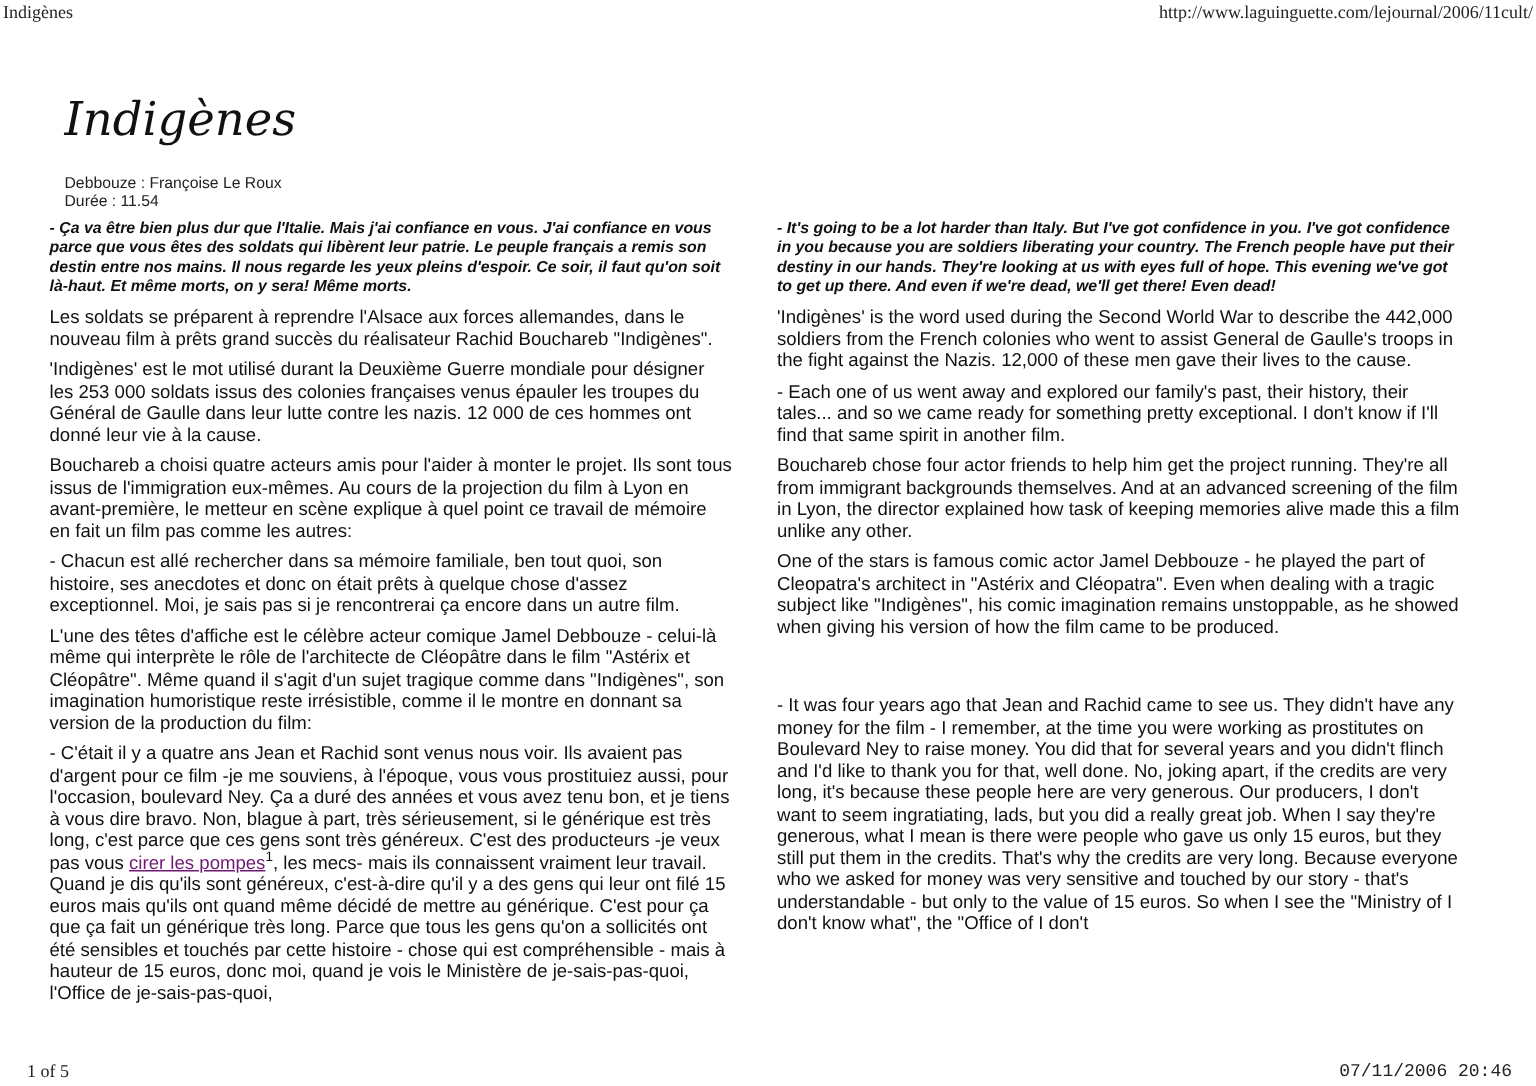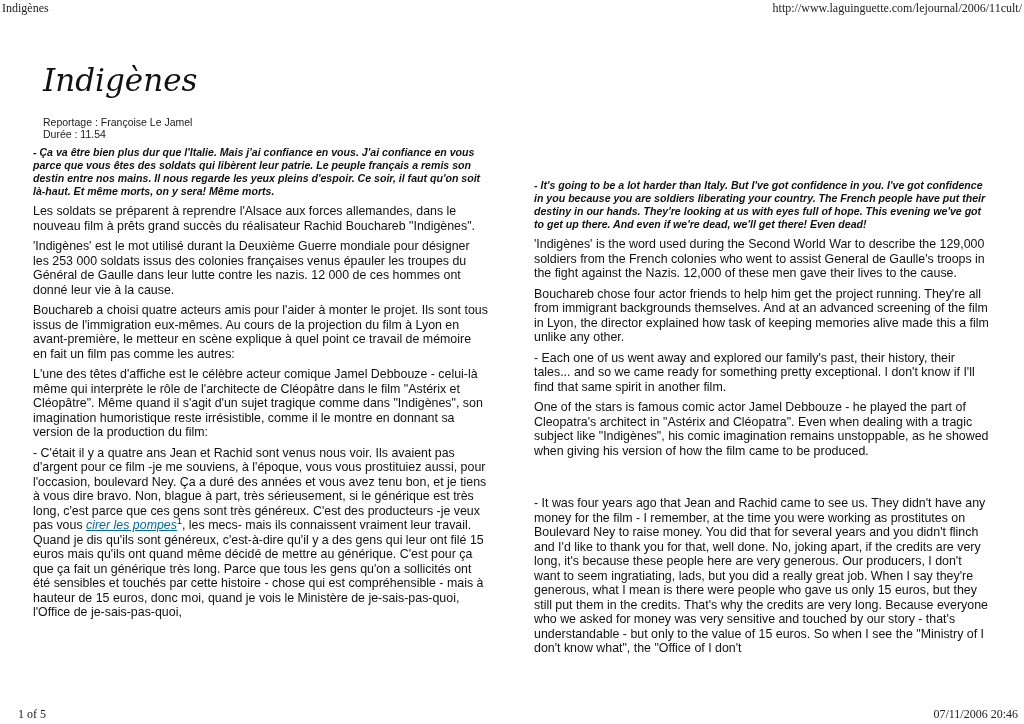--- a/index.html
+++ b/index.html
@@ -6,73 +6,74 @@
     body {
       width: 1024px; height: 724px; background: #ffffff; position: relative; overflow: hidden;
       color: #111;
     }
     .hdr-left, .hdr-right, .ftr-left, .ftr-right {
       position: absolute; font-family: "Liberation Serif", "DejaVu Serif", serif; font-size: 12px; color: #222;
     }
     .hdr-left { left: 2px; top: 1px; }
     .hdr-right { right: 2px; top: 1px; }
     .ftr-left { left: 18px; top: 707px; }
-    .ftr-right { right: 6px; top: 707px; }
+    .ftr-right { right: 16px; top: 707px; font-family: Liberation Mono, monospace; }
 
     .title {
       position: absolute; left: 43px; top: 62px;
       font-family: "DejaVu Serif", "Liberation Serif", serif; font-style: italic; font-size: 31px; color: #111;
       letter-spacing: 0px;
     }
     .meta {
       position: absolute; left: 43px; top: 116px;
       font-family: "Liberation Sans", "DejaVu Sans", sans-serif; font-size: 10.5px; line-height: 12px; color: #222;
     }
     .col {
       position: absolute; top: 146px; width: 455px;
       font-family: "Liberation Sans", "DejaVu Sans", sans-serif; color: #111;
     }
     .col.left { left: 33px; }
-    .col.right { left: 534px; margin-top: 33px; }
+    .col.right { left: 518px; }
     .quote {
       font-weight: bold; font-style: italic; font-size: 10.6px; line-height: 13px; margin: 0 0 6px 0;
     }
     .para {
       font-size: 12.4px; line-height: 14.5px; margin: 0 0 6px 0;
     }
     .gap { height: 32px; }
-    .link { text-decoration: underline; color: #0369a1; cursor: pointer; font-style: italic; }
+    .link { text-decoration: underline; color: #701a75; cursor: pointer; }
     .sup { font-size: 9px; vertical-align: super; line-height: 0; }
   </style>
 </head>
 <body>
 
 <div class="hdr-left">Indigènes</div>
 <div class="hdr-right">http://www.laguinguette.com/lejournal/2006/11cult/</div>
 
 <h1 class="title" style="margin:0;font-weight:normal;">Indigènes</h1>
 
 <div class="meta">
-  <div>Reportage : Françoise Le Jamel</div>
+  <div>Debbouze : Françoise Le Roux</div>
   <div>Durée : 11.54</div>
 </div>
 
 <div class="col left">
   <p class="quote">- Ça va être bien plus dur que l'Italie. Mais j'ai confiance en vous. J'ai confiance en vous parce que vous êtes des soldats qui libèrent leur patrie. Le peuple français a remis son destin entre nos mains. Il nous regarde les yeux pleins d'espoir. Ce soir, il faut qu'on soit là-haut. Et même morts, on y sera! Même morts.</p>
   <p class="para">Les soldats se préparent à reprendre l'Alsace aux forces allemandes, dans le nouveau film à prêts grand succès du réalisateur Rachid Bouchareb "Indigènes".</p>
   <p class="para">'Indigènes' est le mot utilisé durant la Deuxième Guerre mondiale pour désigner les 253 000 soldats issus des colonies françaises venus épauler les troupes du Général de Gaulle dans leur lutte contre les nazis. 12 000 de ces hommes ont donné leur vie à la cause.</p>
   <p class="para">Bouchareb a choisi quatre acteurs amis pour l'aider à monter le projet. Ils sont tous issus de l'immigration eux-mêmes. Au cours de la projection du film à Lyon en avant-première, le metteur en scène explique à quel point ce travail de mémoire en fait un film pas comme les autres:</p>
+  <p class="para">- Chacun est allé rechercher dans sa mémoire familiale, ben tout quoi, son histoire, ses anecdotes et donc on était prêts à quelque chose d'assez exceptionnel. Moi, je sais pas si je rencontrerai ça encore dans un autre film.</p>
   <p class="para">L'une des têtes d'affiche est le célèbre acteur comique Jamel Debbouze - celui-là même qui interprète le rôle de l'architecte de Cléopâtre dans le film "Astérix et Cléopâtre". Même quand il s'agit d'un sujet tragique comme dans "Indigènes", son imagination humoristique reste irrésistible, comme il le montre en donnant sa version de la production du film:</p>
   <p class="para"><span>- C'était il y a quatre ans Jean et Rachid sont venus nous voir. Ils avaient pas d'argent pour ce film -je me souviens, à l'époque, vous vous prostituiez aussi, pour l'occasion, boulevard Ney. Ça a duré des années et vous avez tenu bon, et je tiens à vous dire bravo. Non, blague à part, très sérieusement, si le générique est très long, c'est parce que ces gens sont très généreux. C'est des producteurs -je veux pas vous </span><span class="link">cirer les pompes</span><span class="sup">1</span><span>, les mecs- mais ils connaissent vraiment leur travail. Quand je dis qu'ils sont généreux, c'est-à-dire qu'il y a des gens qui leur ont filé 15 euros mais qu'ils ont quand même décidé de mettre au générique. C'est pour ça que ça fait un générique très long. Parce que tous les gens qu'on a sollicités ont été sensibles et touchés par cette histoire - chose qui est compréhensible - mais à hauteur de 15 euros, donc moi, quand je vois le Ministère de je-sais-pas-quoi, l'Office de je-sais-pas-quoi,</span></p>
 </div>
 
 <div class="col right">
   <p class="quote">- It's going to be a lot harder than Italy. But I've got confidence in you. I've got confidence in you because you are soldiers liberating your country. The French people have put their destiny in our hands. They're looking at us with eyes full of hope. This evening we've got to get up there. And even if we're dead, we'll get there! Even dead!</p>
-  <p class="para">'Indigènes' is the word used during the Second World War to describe the 129,000 soldiers from the French colonies who went to assist General de Gaulle's troops in the fight against the Nazis. 12,000 of these men gave their lives to the cause.</p>
+  <p class="para">'Indigènes' is the word used during the Second World War to describe the 442,000 soldiers from the French colonies who went to assist General de Gaulle's troops in the fight against the Nazis. 12,000 of these men gave their lives to the cause.</p>
+  <p class="para">- Each one of us went away and explored our family's past, their history, their tales... and so we came ready for something pretty exceptional. I don't know if I'll find that same spirit in another film.</p>
   <p class="para">Bouchareb chose four actor friends to help him get the project running. They're all from immigrant backgrounds themselves. And at an advanced screening of the film in Lyon, the director explained how task of keeping memories alive made this a film unlike any other.</p>
-  <p class="para">- Each one of us went away and explored our family's past, their history, their tales... and so we came ready for something pretty exceptional. I don't know if I'll find that same spirit in another film.</p>
   <p class="para">One of the stars is famous comic actor Jamel Debbouze - he played the part of Cleopatra's architect in "Astérix and Cléopatra". Even when dealing with a tragic subject like "Indigènes", his comic imagination remains unstoppable, as he showed when giving his version of how the film came to be produced.</p>
   <div class="gap"></div>
   <p class="para">- It was four years ago that Jean and Rachid came to see us. They didn't have any money for the film - I remember, at the time you were working as prostitutes on Boulevard Ney to raise money. You did that for several years and you didn't flinch and I'd like to thank you for that, well done. No, joking apart, if the credits are very long, it's because these people here are very generous. Our producers, I don't want to seem ingratiating, lads, but you did a really great job. When I say they're generous, what I mean is there were people who gave us only 15 euros, but they still put them in the credits. That's why the credits are very long. Because everyone who we asked for money was very sensitive and touched by our story - that's understandable - but only to the value of 15 euros. So when I see the "Ministry of I don't know what", the "Office of I don't</p>
 </div>
 
 <div class="ftr-left">1 of 5</div>
 <div class="ftr-right">07/11/2006 20:46</div>
 
 </body></html>

